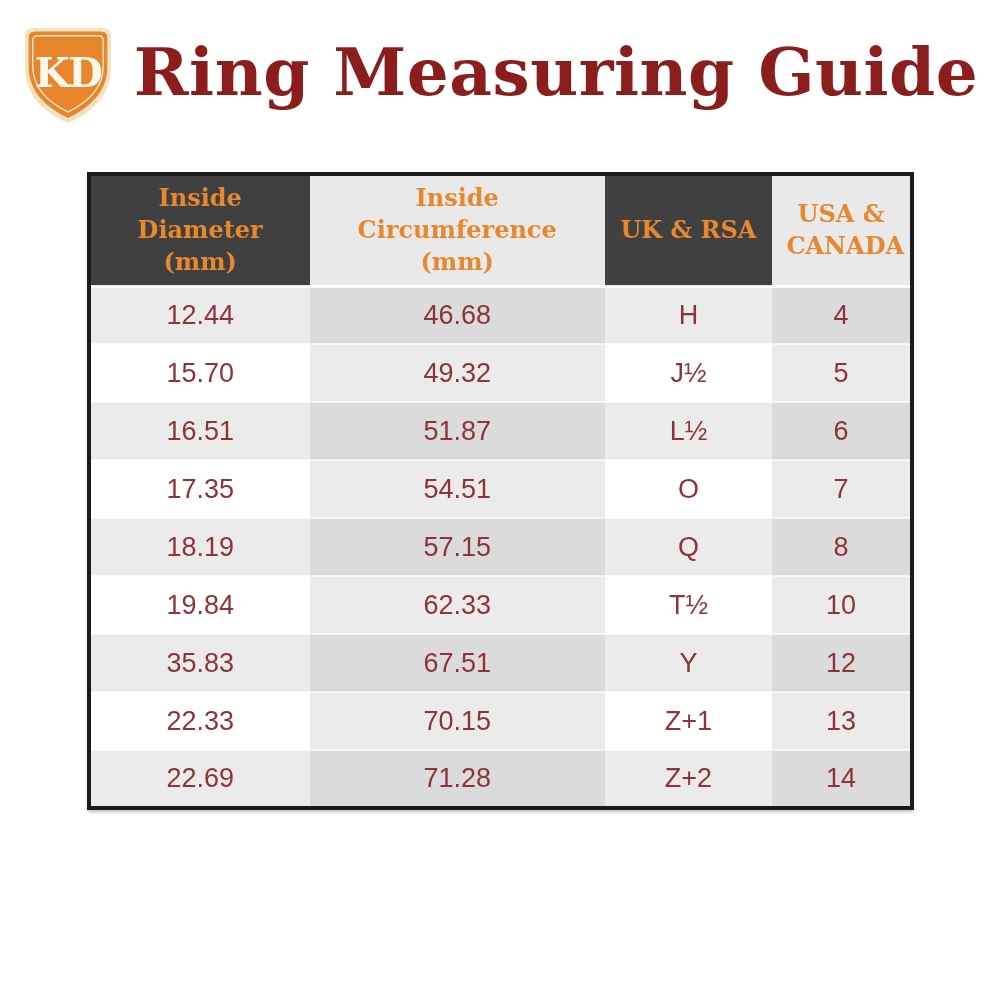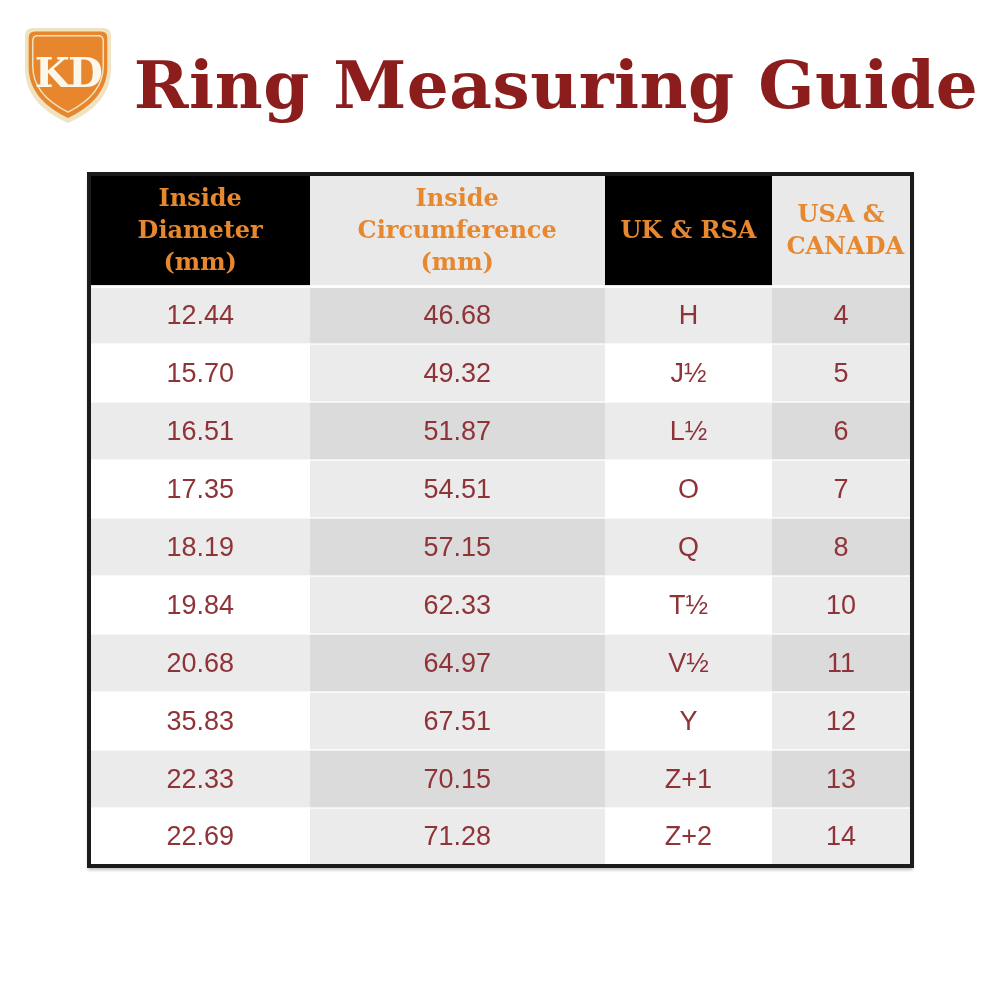--- a/index.html
+++ b/index.html
@@ -4,21 +4,21 @@
 <style>
   * { box-sizing: border-box; }
   html, body {
     margin: 0; padding: 0;
     width: 1000px; height: 1000px;
     background: #ffffff;
     font-family: "Liberation Sans", sans-serif;
   }
   .header {
     display: flex;
-    align-items: flex-end;
+    align-items: center;
     justify-content: center;
     gap: 20px;
     margin-top: 26px;
     height: 98px;
   }
   .logo { width: 92px; height: 97px; flex: 0 0 auto; }
   .logo svg { width: 100%; height: 100%; display: block; }
   .page-title {
     font-family: "DejaVu Serif", "Liberation Serif", serif;
     font-weight: bold;
@@ -47,21 +47,21 @@
 
   thead th {
     height: 112px;
     text-align: center;
     vertical-align: middle;
     font-family: "DejaVu Serif", "Liberation Serif", serif;
     font-weight: bold;
     font-size: 24px;
     line-height: 1.35;
     color: #E7872E;
-    background: #000000;
+    background: #404040;
     padding: 0 14px;
     border-bottom: 3px solid rgba(255,255,255,0.9);
   }
   thead th:nth-child(2), thead th:nth-child(4) { background: #E9E9E9; }
 
   tbody td {
     height: 58px;
     text-align: center;
     vertical-align: middle;
     font-size: 27px;
@@ -142,26 +142,20 @@
           <td>Q</td>
           <td>8</td>
         </tr>
         <tr>
           <td>19.84</td>
           <td>62.33</td>
           <td>T½</td>
           <td>10</td>
         </tr>
         <tr>
-          <td>20.68</td>
-          <td>64.97</td>
-          <td>V½</td>
-          <td>11</td>
-        </tr>
-        <tr>
           <td>35.83</td>
           <td>67.51</td>
           <td>Y</td>
           <td>12</td>
         </tr>
         <tr>
           <td>22.33</td>
           <td>70.15</td>
           <td>Z+1</td>
           <td>13</td>

